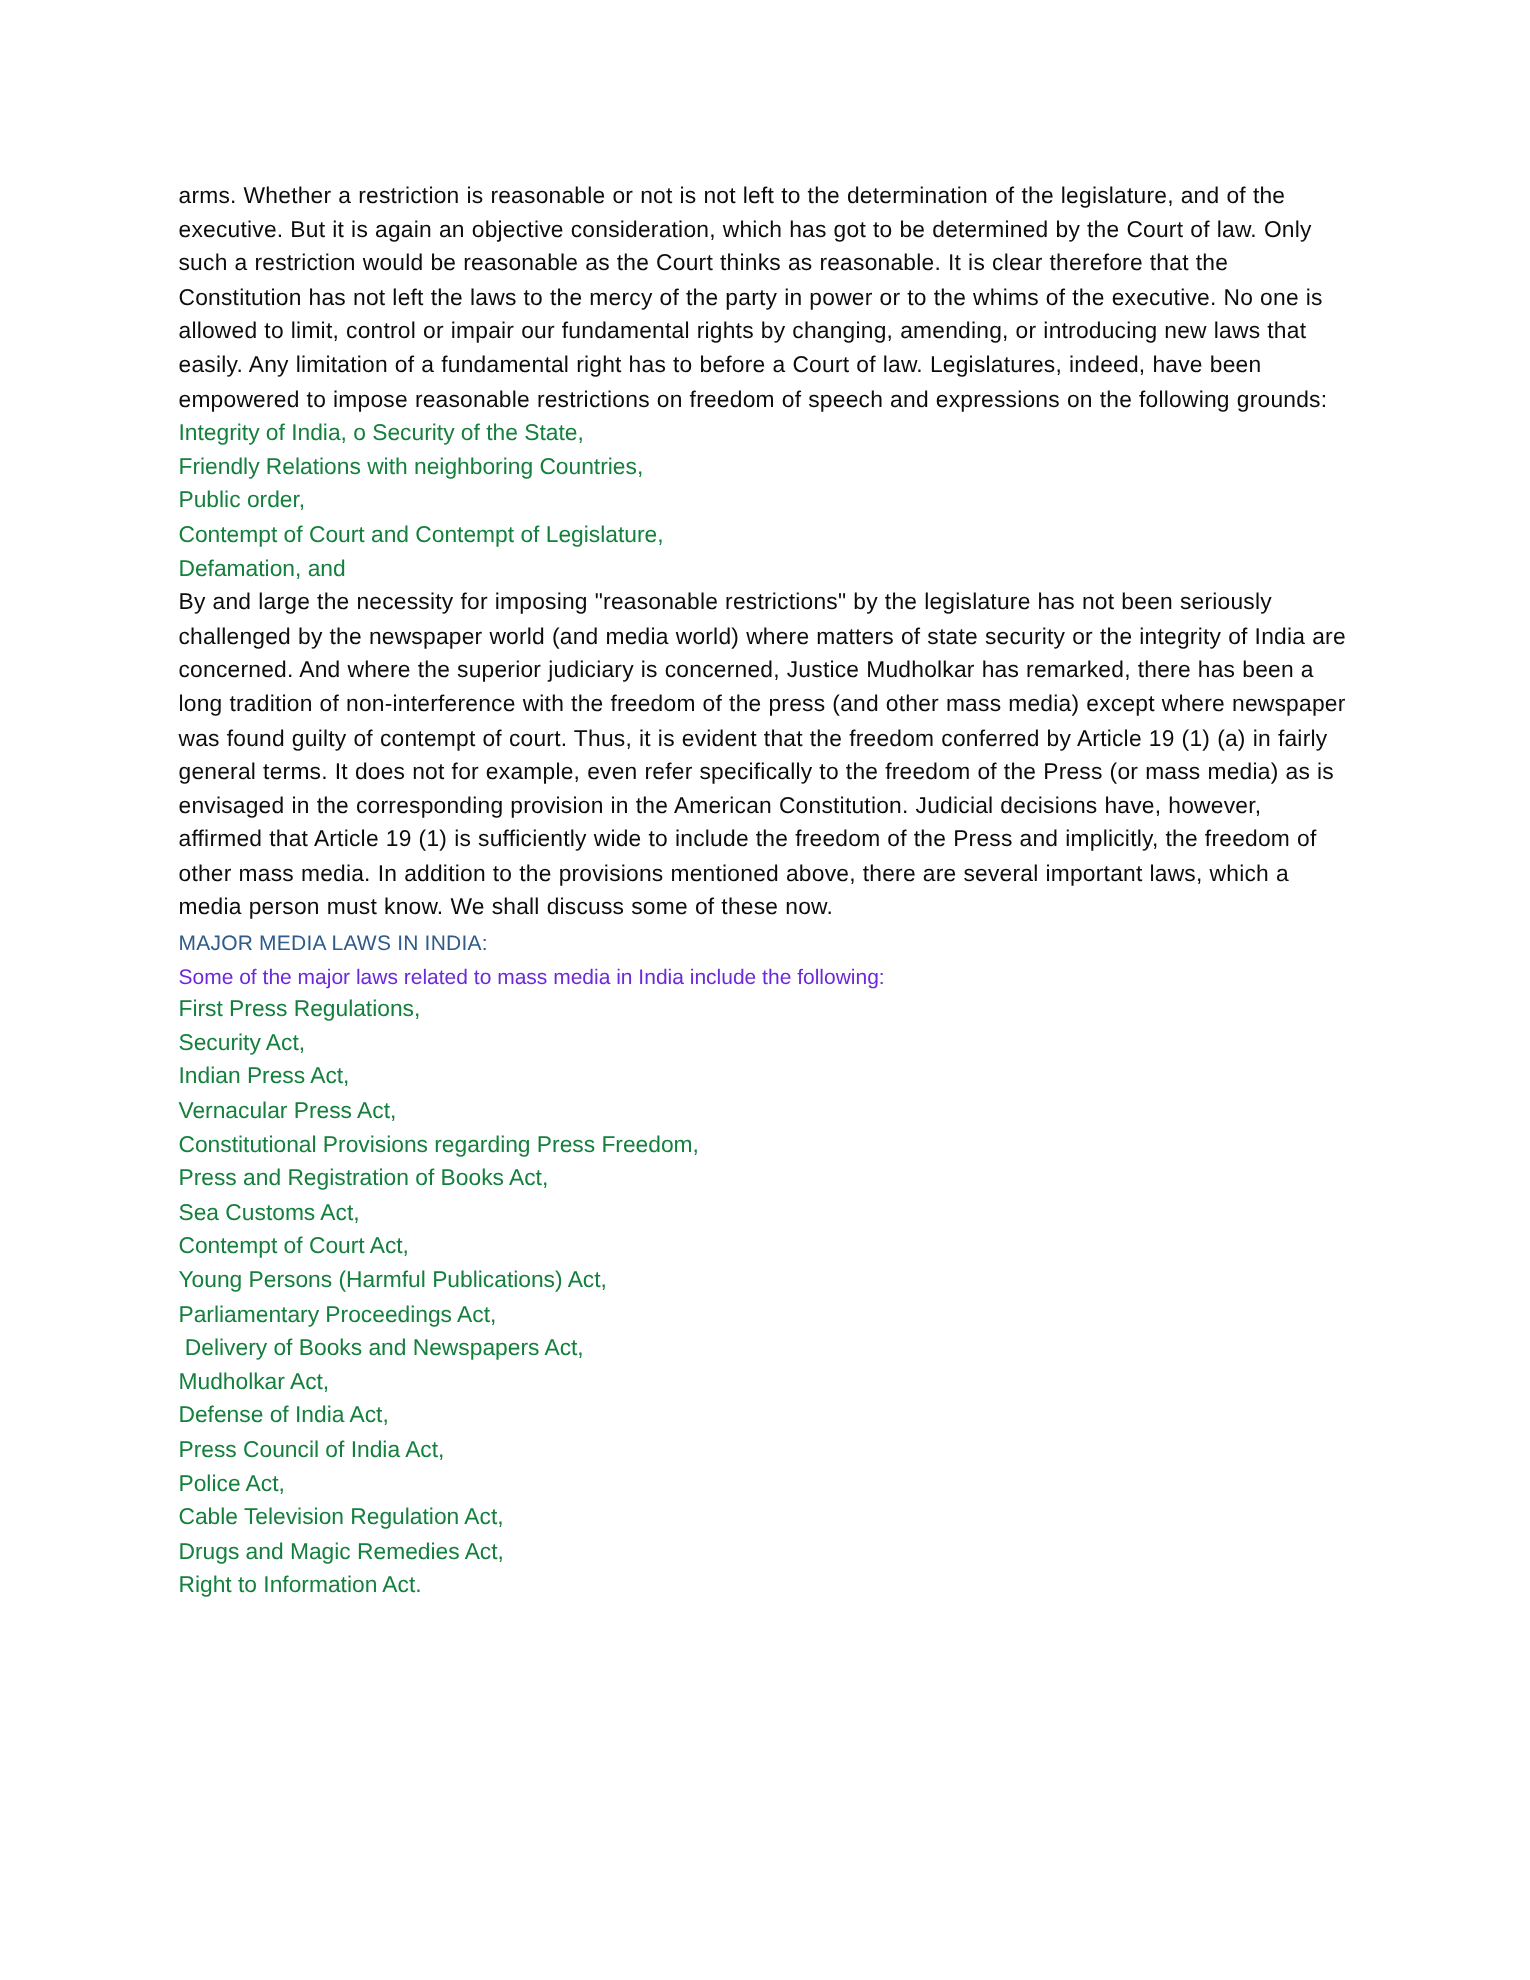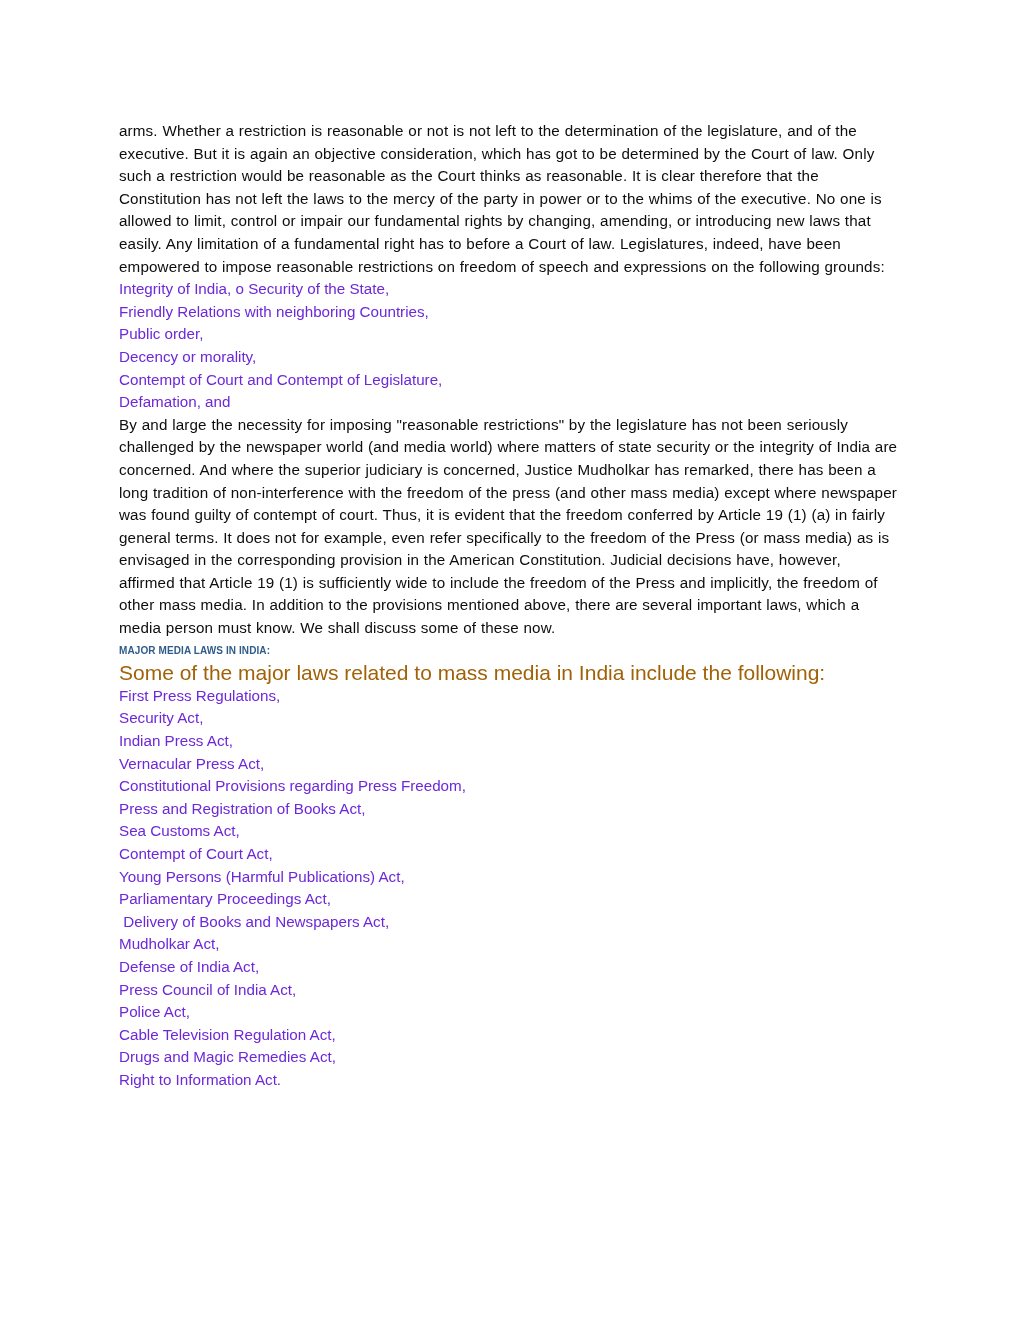--- a/index.html
+++ b/index.html
@@ -42,53 +42,52 @@
     margin: 0;
     padding: 0;
     list-style: none;
   }
 
   .list-block li {
     margin: 0;
     padding: 0;
     font-size: 15.2px;
     line-height: 22.6px;
-    color: #6d28d9;
+    color: #15803d;
     white-space: pre;
   }
 
   .section-heading {
     margin: 0;
-    font-size: 10px;
+    font-size: 14px;
     line-height: 22.6px;
-    font-weight: bold;
+    font-weight: normal;
     color: #2f5c8a;
     letter-spacing: 0.01em;
   }
 
   .lead-line {
     margin: 0;
-    font-size: 21px;
+    font-size: 14px;
     line-height: 22.6px;
-    color: #a16207;
+    color: #6d28d9;
   }
 </style>
 </head>
 <body>
 
 <div class="page">
   <div class="doc-body">
 
     <p class="para">arms. Whether a restriction is reasonable or not is not left to the determination of the legislature, and of the executive. But it is again an objective consideration, which has got to be determined by the Court of law. Only such a restriction would be reasonable as the Court thinks as reasonable. It is clear therefore that the Constitution has not left the laws to the mercy of the party in power or to the whims of the executive. No one is allowed to limit, control or impair our fundamental rights by changing, amending, or introducing new laws that easily. Any limitation of a fundamental right has to before a Court of law. Legislatures, indeed, have been empowered to impose reasonable restrictions on freedom of speech and expressions on the following grounds:</p>
 
     <ul class="list-block">
       <li>Integrity of India, o Security of the State,</li>
       <li>Friendly Relations with neighboring Countries,</li>
       <li>Public order,</li>
-      <li>Decency or morality,</li>
       <li>Contempt of Court and Contempt of Legislature,</li>
       <li>Defamation, and</li>
     </ul>
 
     <p class="para">By and large the necessity for imposing "reasonable restrictions" by the legislature has not been seriously challenged by the newspaper world (and media world) where matters of state security or the integrity of India are concerned. And where the superior judiciary is concerned, Justice Mudholkar has remarked, there has been a long tradition of non-interference with the freedom of the press (and other mass media) except where newspaper was found guilty of contempt of court. Thus, it is evident that the freedom conferred by Article 19 (1) (a) in fairly general terms. It does not for example, even refer specifically to the freedom of the Press (or mass media) as is envisaged in the corresponding provision in the American Constitution. Judicial decisions have, however, affirmed that Article 19 (1) is sufficiently wide to include the freedom of the Press and implicitly, the freedom of other mass media. In addition to the provisions mentioned above, there are several important laws, which a media person must know. We shall discuss some of these now.</p>
 
     <h2 class="section-heading">MAJOR MEDIA LAWS IN INDIA:</h2>
 
     <p class="lead-line">Some of the major laws related to mass media in India include the following:</p>
 

